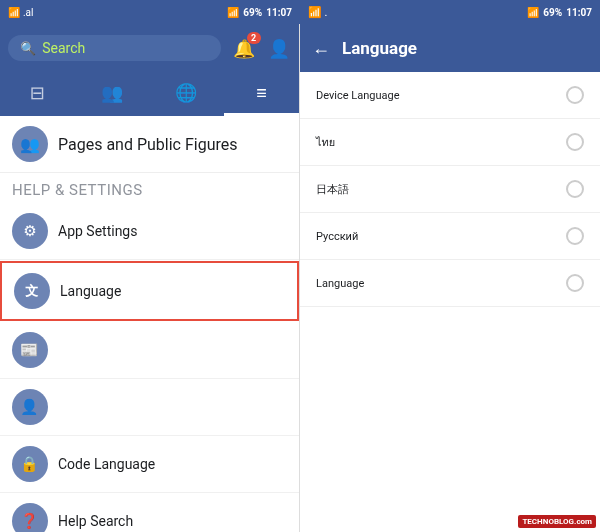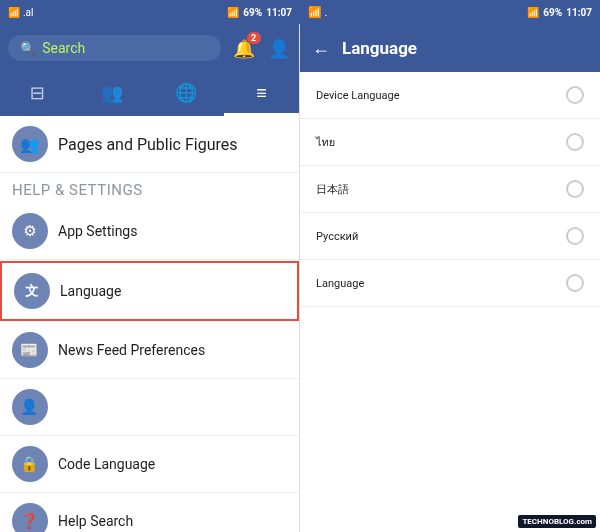--- a/index.html
+++ b/index.html
@@ -337,21 +337,20 @@
           <span class="list-item-label">App Settings</span>
         </div>
 
         <div class="list-item highlighted">
           <div class="list-item-icon" style="font-size:13px; font-weight:bold;">文</div>
           <span class="list-item-label">Language</span>
         </div>
 
         <div class="list-item">
           <div class="list-item-icon">📰</div>
-          <span class="list-item-label">News Feed Preferences</span>
         </div>
 
         <div class="list-item">
           <div class="list-item-icon">👤</div>
         </div>
 
         <div class="list-item">
           <div class="list-item-icon">🔒</div>
           <span class="list-item-label">Code Language</span>
         </div>
@@ -398,16 +397,16 @@
           <div class="radio-btn"></div>
         </div>
 
         <div class="language-item">
           <span class="language-name">Language</span>
           <div class="radio-btn"></div>
         </div>
 
       </div>
 
-      <div style="position:absolute; bottom:4px; right:4px; background:#0f172a; padding:2px 4px; border-radius:2px; font-size:8px; color:#fff; font-weight:bold;">TECHNOBLOG.com</div>
+      <div style="position:absolute; bottom:4px; right:4px; background:#b91c1c; padding:2px 4px; border-radius:2px; font-size:8px; color:#fff; font-weight:bold;">TECHNOBLOG.com</div>
     </div>
   </div>
 </div>
 
 </body></html>

